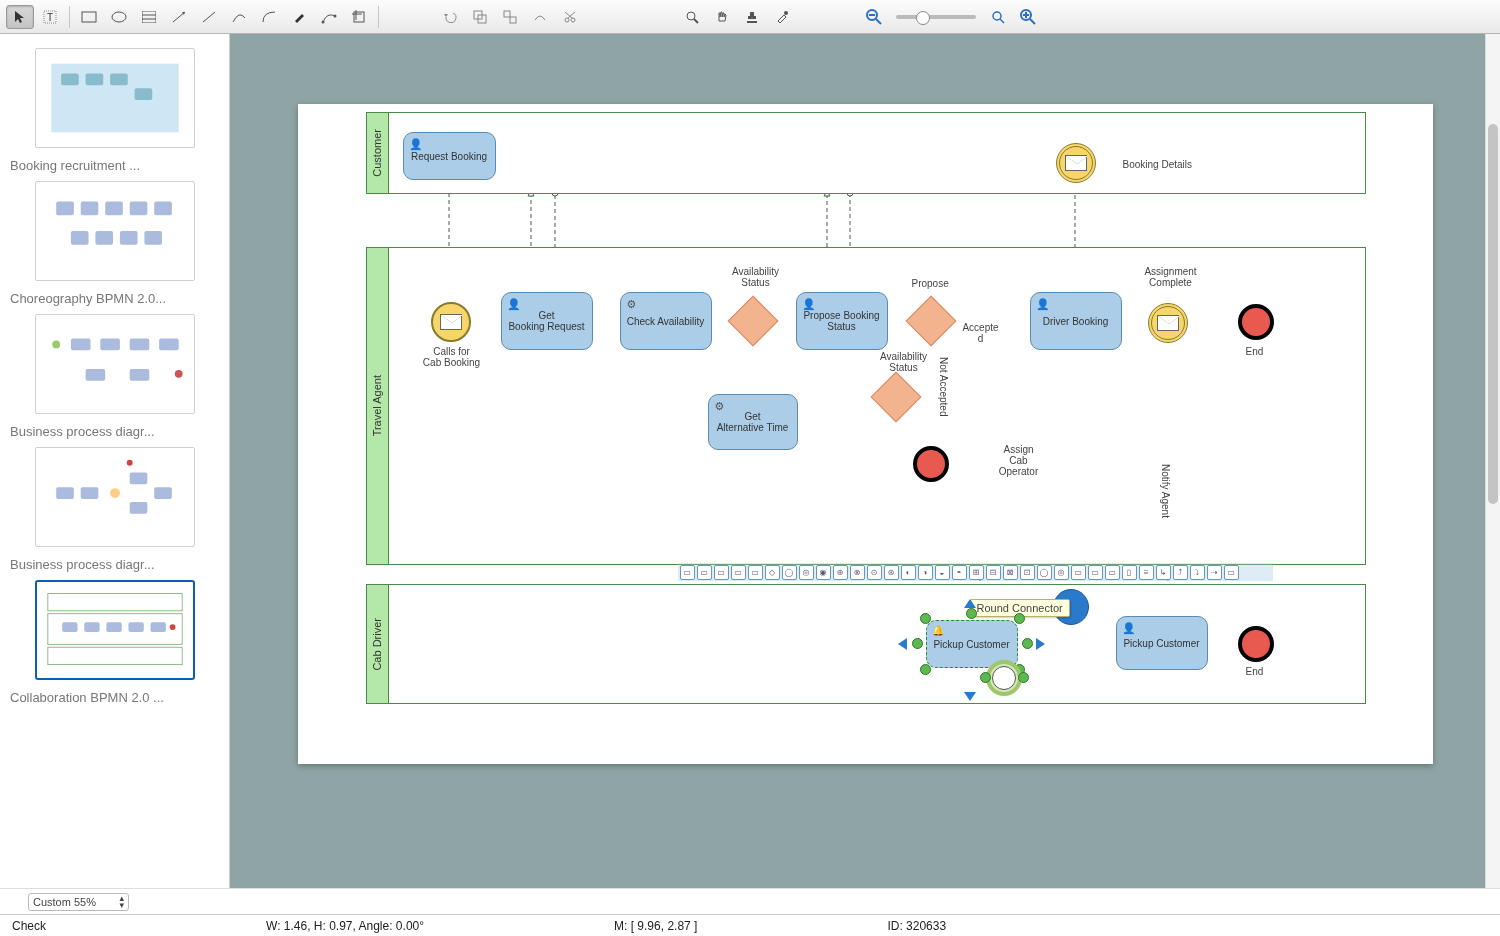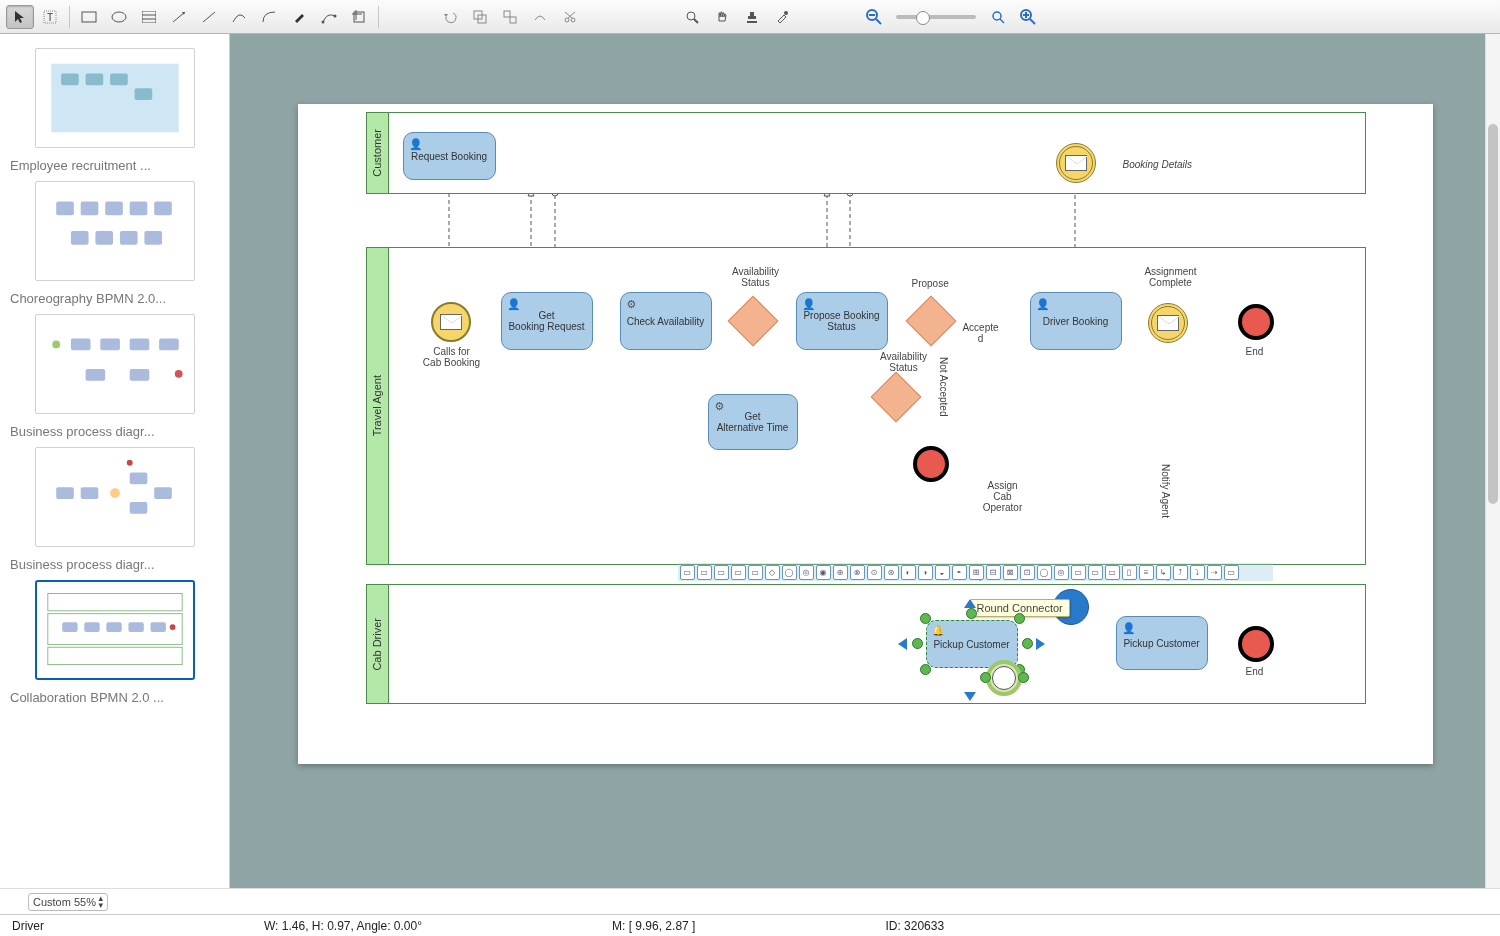--- a/index.html
+++ b/index.html
@@ -40,21 +40,21 @@
 .clock::after{content:'';width:22px;height:22px;border-radius:50%;border:1px solid #555;background:#fff;}
 .bluecirc{position:absolute;width:36px;height:36px;border-radius:50%;background:#2a7acc;border:1px solid #1a5a9c;}
 .shapebar{position:absolute;height:18px;background:rgba(160,200,230,.35);display:flex;align-items:center;gap:2px;padding:0 2px;}
 .sbtn{width:15px;height:15px;border:1px solid #6a96b8;background:#fff;border-radius:2px;font-size:8px;display:flex;align-items:center;justify-content:center;color:#557;}
 .tooltip{position:absolute;background:#feffde;border:1px solid #b8b068;padding:2px 6px;font-size:11px;border-radius:2px;box-shadow:1px 1px 2px rgba(0,0,0,.2);}
 .scroll-v{position:absolute;right:0;top:34px;bottom:48px;width:15px;background:#f4f4f4;border-left:1px solid #ddd;}
 .scroll-v .sthumb{position:absolute;left:2px;right:2px;top:90px;height:380px;background:#c4c4c4;border-radius:6px;}
 .statusbar{height:22px;background:#fff;border-top:1px solid #ccc;display:flex;align-items:center;font-size:12px;padding:0 12px;color:#222;}
 .statusbar .sseg{margin-right:120px;}
 .zoomctl{height:26px;background:#fff;border-top:1px solid #ddd;display:flex;align-items:center;padding-left:28px;}
-.zoomsel{width:80px;height:18px;border:1px solid #bbb;border-radius:3px;font-size:11px;padding:0 4px;display:flex;align-items:center;justify-content:space-between;}
+.zoomsel{width:101px;height:18px;border:1px solid #bbb;border-radius:3px;font-size:11px;padding:0 4px;display:flex;align-items:center;justify-content:space-between;}
 svg.line{position:absolute;top:0;left:0;width:100%;height:100%;pointer-events:none;}
 .dash{stroke:#555;stroke-width:1;stroke-dasharray:4 3;fill:none;}
 .solid{stroke:#555;stroke-width:1;fill:none;}
 .arrh{fill:#555;}
 .arro{fill:#fff;stroke:#555;}
 </style>
 </head>
 <body>
 
 <div class="app">
@@ -213,21 +213,21 @@
   <div class="main">
 
     <div class="sidebar">
       <div class="thumb"><svg viewBox="0 0 160 100">
             <rect x="15" y="15" width="130" height="70" fill="#cfe6f5"></rect>
             <rect x="25" y="25" width="18" height="12" fill="#8bc" rx="2"></rect>
             <rect x="50" y="25" width="18" height="12" fill="#8bc" rx="2"></rect>
             <rect x="75" y="25" width="18" height="12" fill="#8bc" rx="2"></rect>
             <rect x="100" y="40" width="18" height="12" fill="#8bc" rx="2"></rect>
           </svg></div>
-      <div class="tlabel">Employee recruitment ...</div>
+      <div class="tlabel">Booking recruitment ...</div>
       <div class="thumb"><svg viewBox="0 0 160 100">
             <rect x="20" y="20" width="18" height="14" fill="#abd" rx="2"></rect>
             <rect x="45" y="20" width="18" height="14" fill="#abd" rx="2"></rect>
             <rect x="70" y="20" width="18" height="14" fill="#abd" rx="2"></rect>
             <rect x="95" y="20" width="18" height="14" fill="#abd" rx="2"></rect>
             <rect x="120" y="20" width="18" height="14" fill="#abd" rx="2"></rect>
             <rect x="35" y="50" width="18" height="14" fill="#abd" rx="2"></rect>
             <rect x="60" y="50" width="18" height="14" fill="#abd" rx="2"></rect>
             <rect x="85" y="50" width="18" height="14" fill="#abd" rx="2"></rect>
             <rect x="110" y="50" width="18" height="14" fill="#abd" rx="2"></rect>
@@ -336,21 +336,21 @@
               <span>Customer</span>
             </div>
         </div>
         <div class="task" style="left:105px;top:28px;width:93px;height:48px;">
             <span class="ticon">👤</span>
             <span>Request Booking</span>
           </div>
         <div class="msgdbl" style="left:758px;top:39px;">
             <div class="env"></div>
           </div>
-        <div class="label" style="left:825px;top:55px;font-style:italic;">Booking Details</div>
+        <div class="label" style="left:825px;top:55px;">Booking Details</div>
 
         <div class="pool" style="left:68px;top:143px;width:1000px;height:318px;">
           <div class="poolhdr">
               <span>Travel Agent</span>
             </div>
         </div>
         <div class="msgcirc" style="left:133px;top:198px;">
             <div class="env"></div>
           </div>
         <div class="label" style="left:124px;top:242px;width:60px;">Calls for
@@ -379,21 +379,21 @@
         <div class="label" style="left:663px;top:218px;width:40px;">Accepte
 d</div>
         <div class="vlabel" style="left:640px;top:253px;">Not Accepted</div>
         <div class="gateway" style="left:580px;top:275px;"></div>
         <div class="task" style="left:410px;top:290px;width:90px;height:56px;">
             <span class="ticon">⚙</span>
             <span style="white-space:pre-line;">Get
 Alternative Time</span>
           </div>
         <div class="endcirc" style="left:615px;top:342px;"></div>
-        <div class="label" style="left:680px;top:340px;width:50px;margin-top:36px;">Assign
+        <div class="label" style="left:696px;top:340px;width:50px;">Assign
 Cab
 Operator</div>
         <div class="task" style="left:732px;top:188px;width:92px;height:58px;">
             <span class="ticon">👤</span>
             <span>Driver Booking</span>
           </div>
         <div class="msgdbl" style="left:850px;top:199px;">
             <div class="env"></div>
           </div>
         <div class="label" style="left:840px;top:162px;width:66px;">Assignment
@@ -482,18 +482,18 @@
   </div>
 
   <div class="zoomctl">
     <div class="zoomsel">
         <span>Custom 55%</span>
         <span style="font-size:9px;line-height:7px;">▴<br>▾</span>
       </div>
   </div>
 
   <div class="statusbar">
-    <div class="sseg" style="margin-right:220px;">Driver</div>
+    <div class="sseg" style="margin-right:220px;">Check</div>
     <div class="sseg" style="margin-right:190px;">W: 1.46,  H: 0.97,  Angle: 0.00°</div>
     <div class="sseg" style="margin-right:190px;">M: [ 9.96, 2.87 ]</div>
     <div>ID: 320633</div>
   </div>
 </div>
 
 </body></html>

